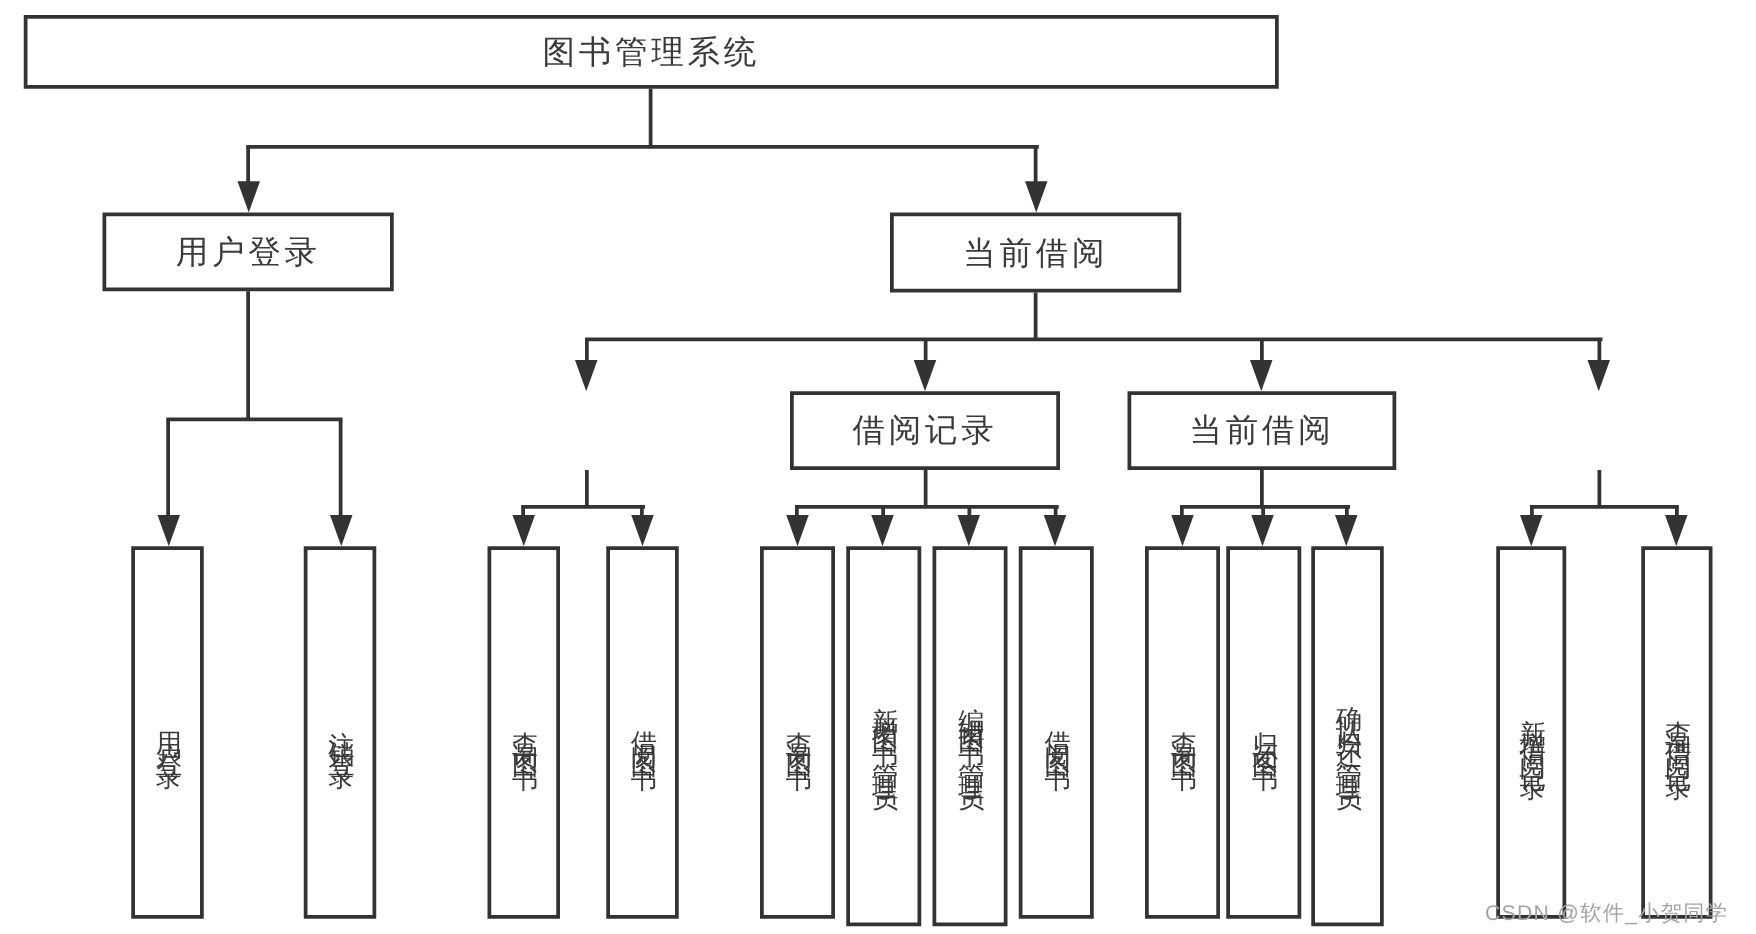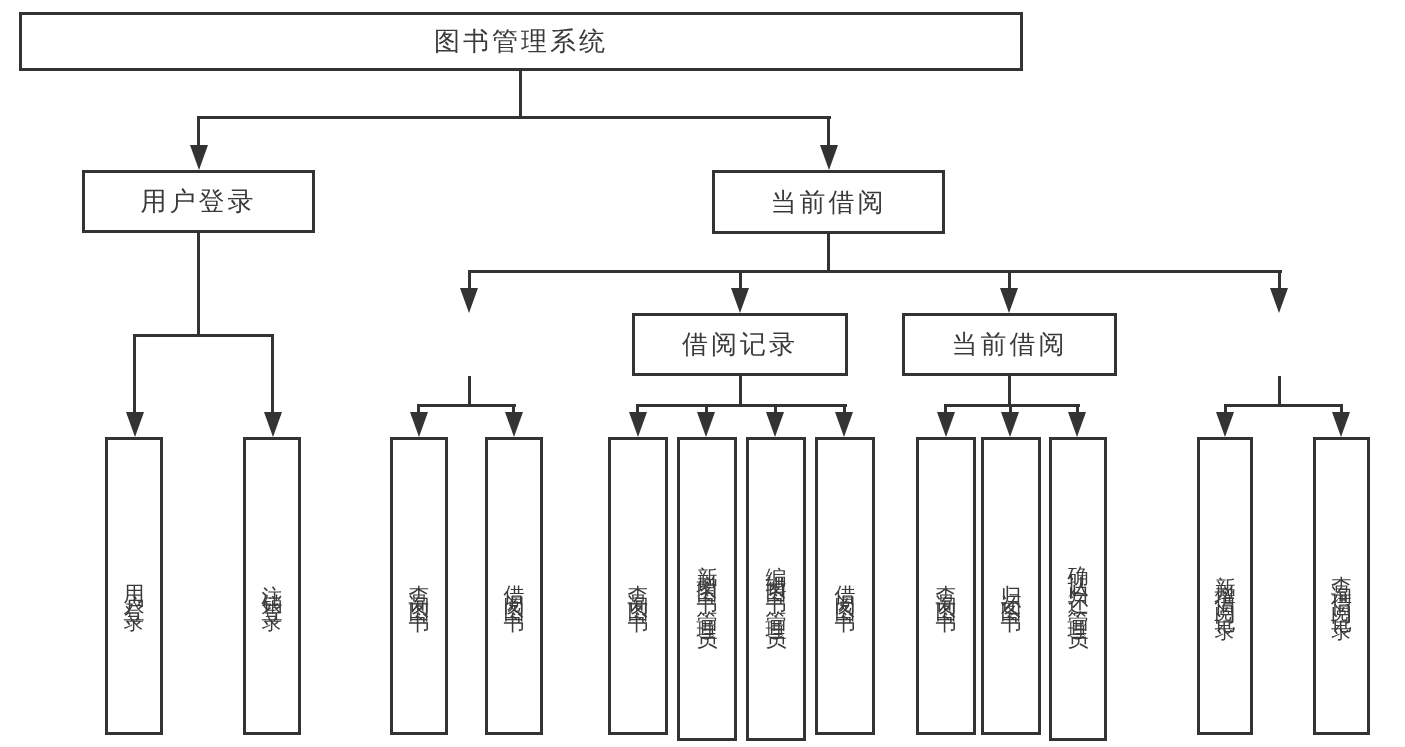--- a/index.html
+++ b/index.html
@@ -155,14 +155,15 @@
     <span class="vtxt">确认归还（管理员）</span>
   </div>
 
   <div class="leaf" style="left:1197px;width:56px;">
     <span class="vtxt">新增借阅记录</span>
   </div>
   <div class="leaf" style="left:1313px;width:57px;">
     <span class="vtxt">查询借阅记录</span>
   </div>
 
+  <div class="watermark">CSDN @软件_小贺同学</div>
 
 </div>
 
 </body></html>

